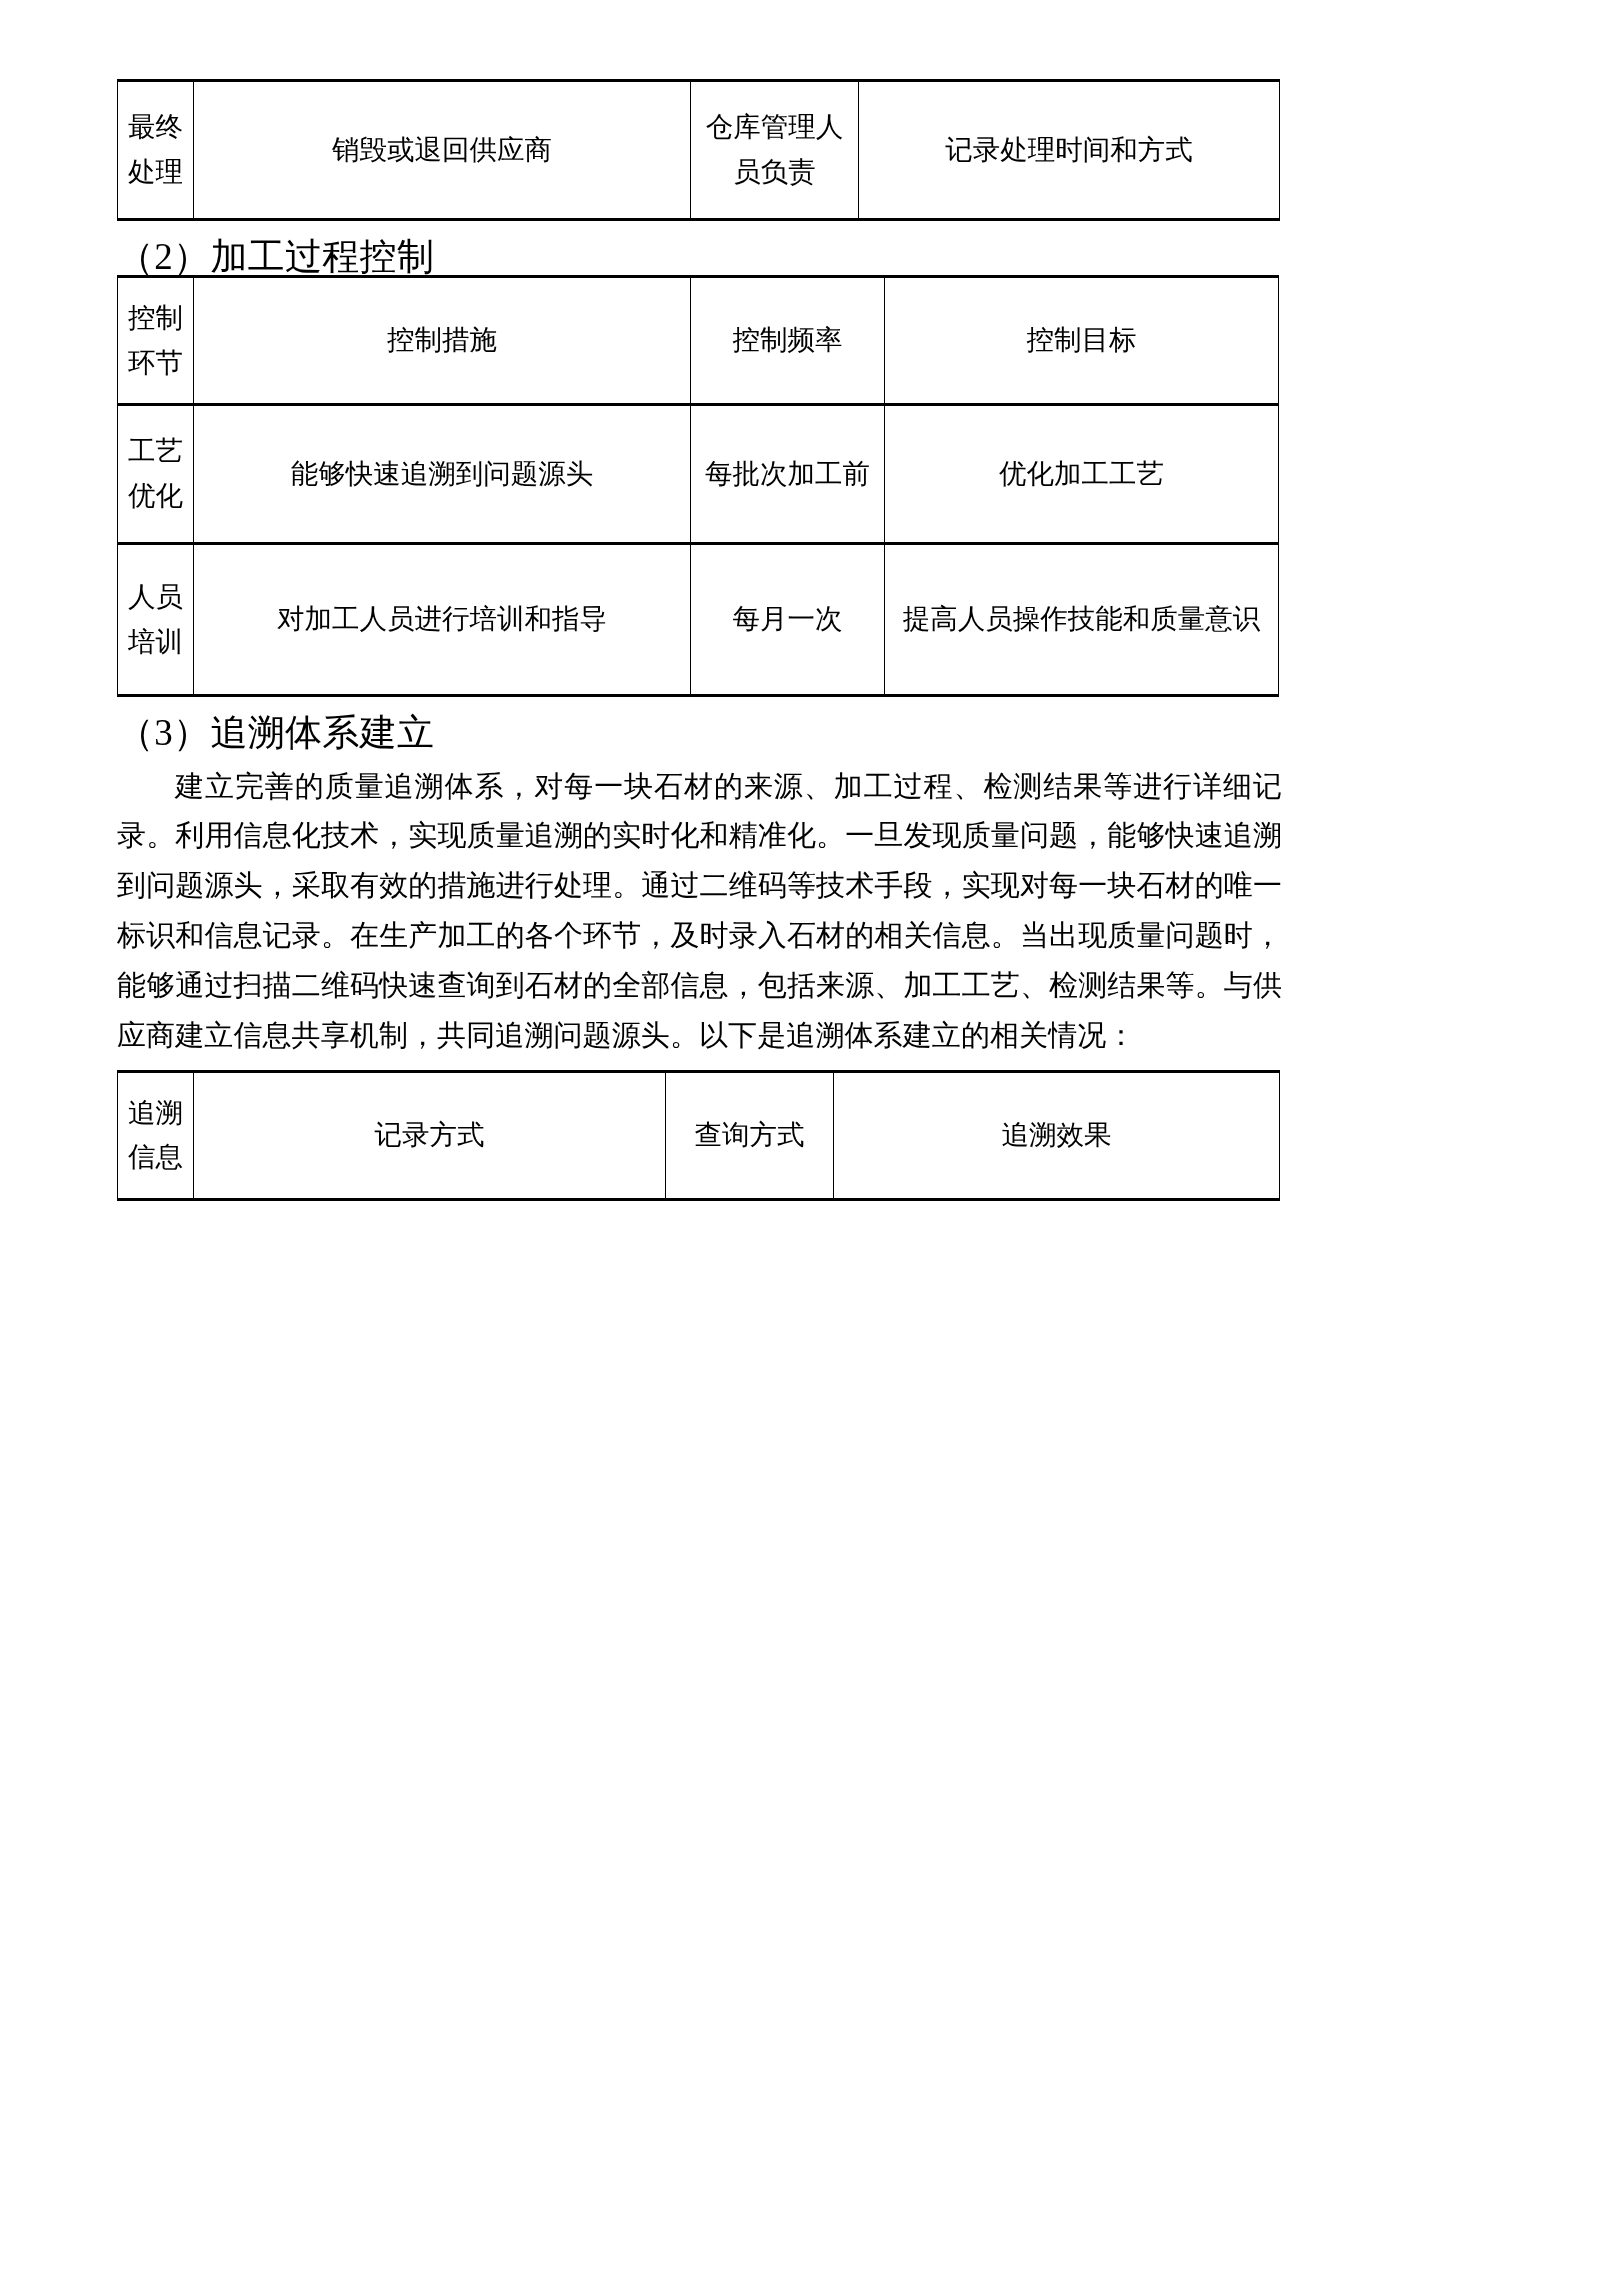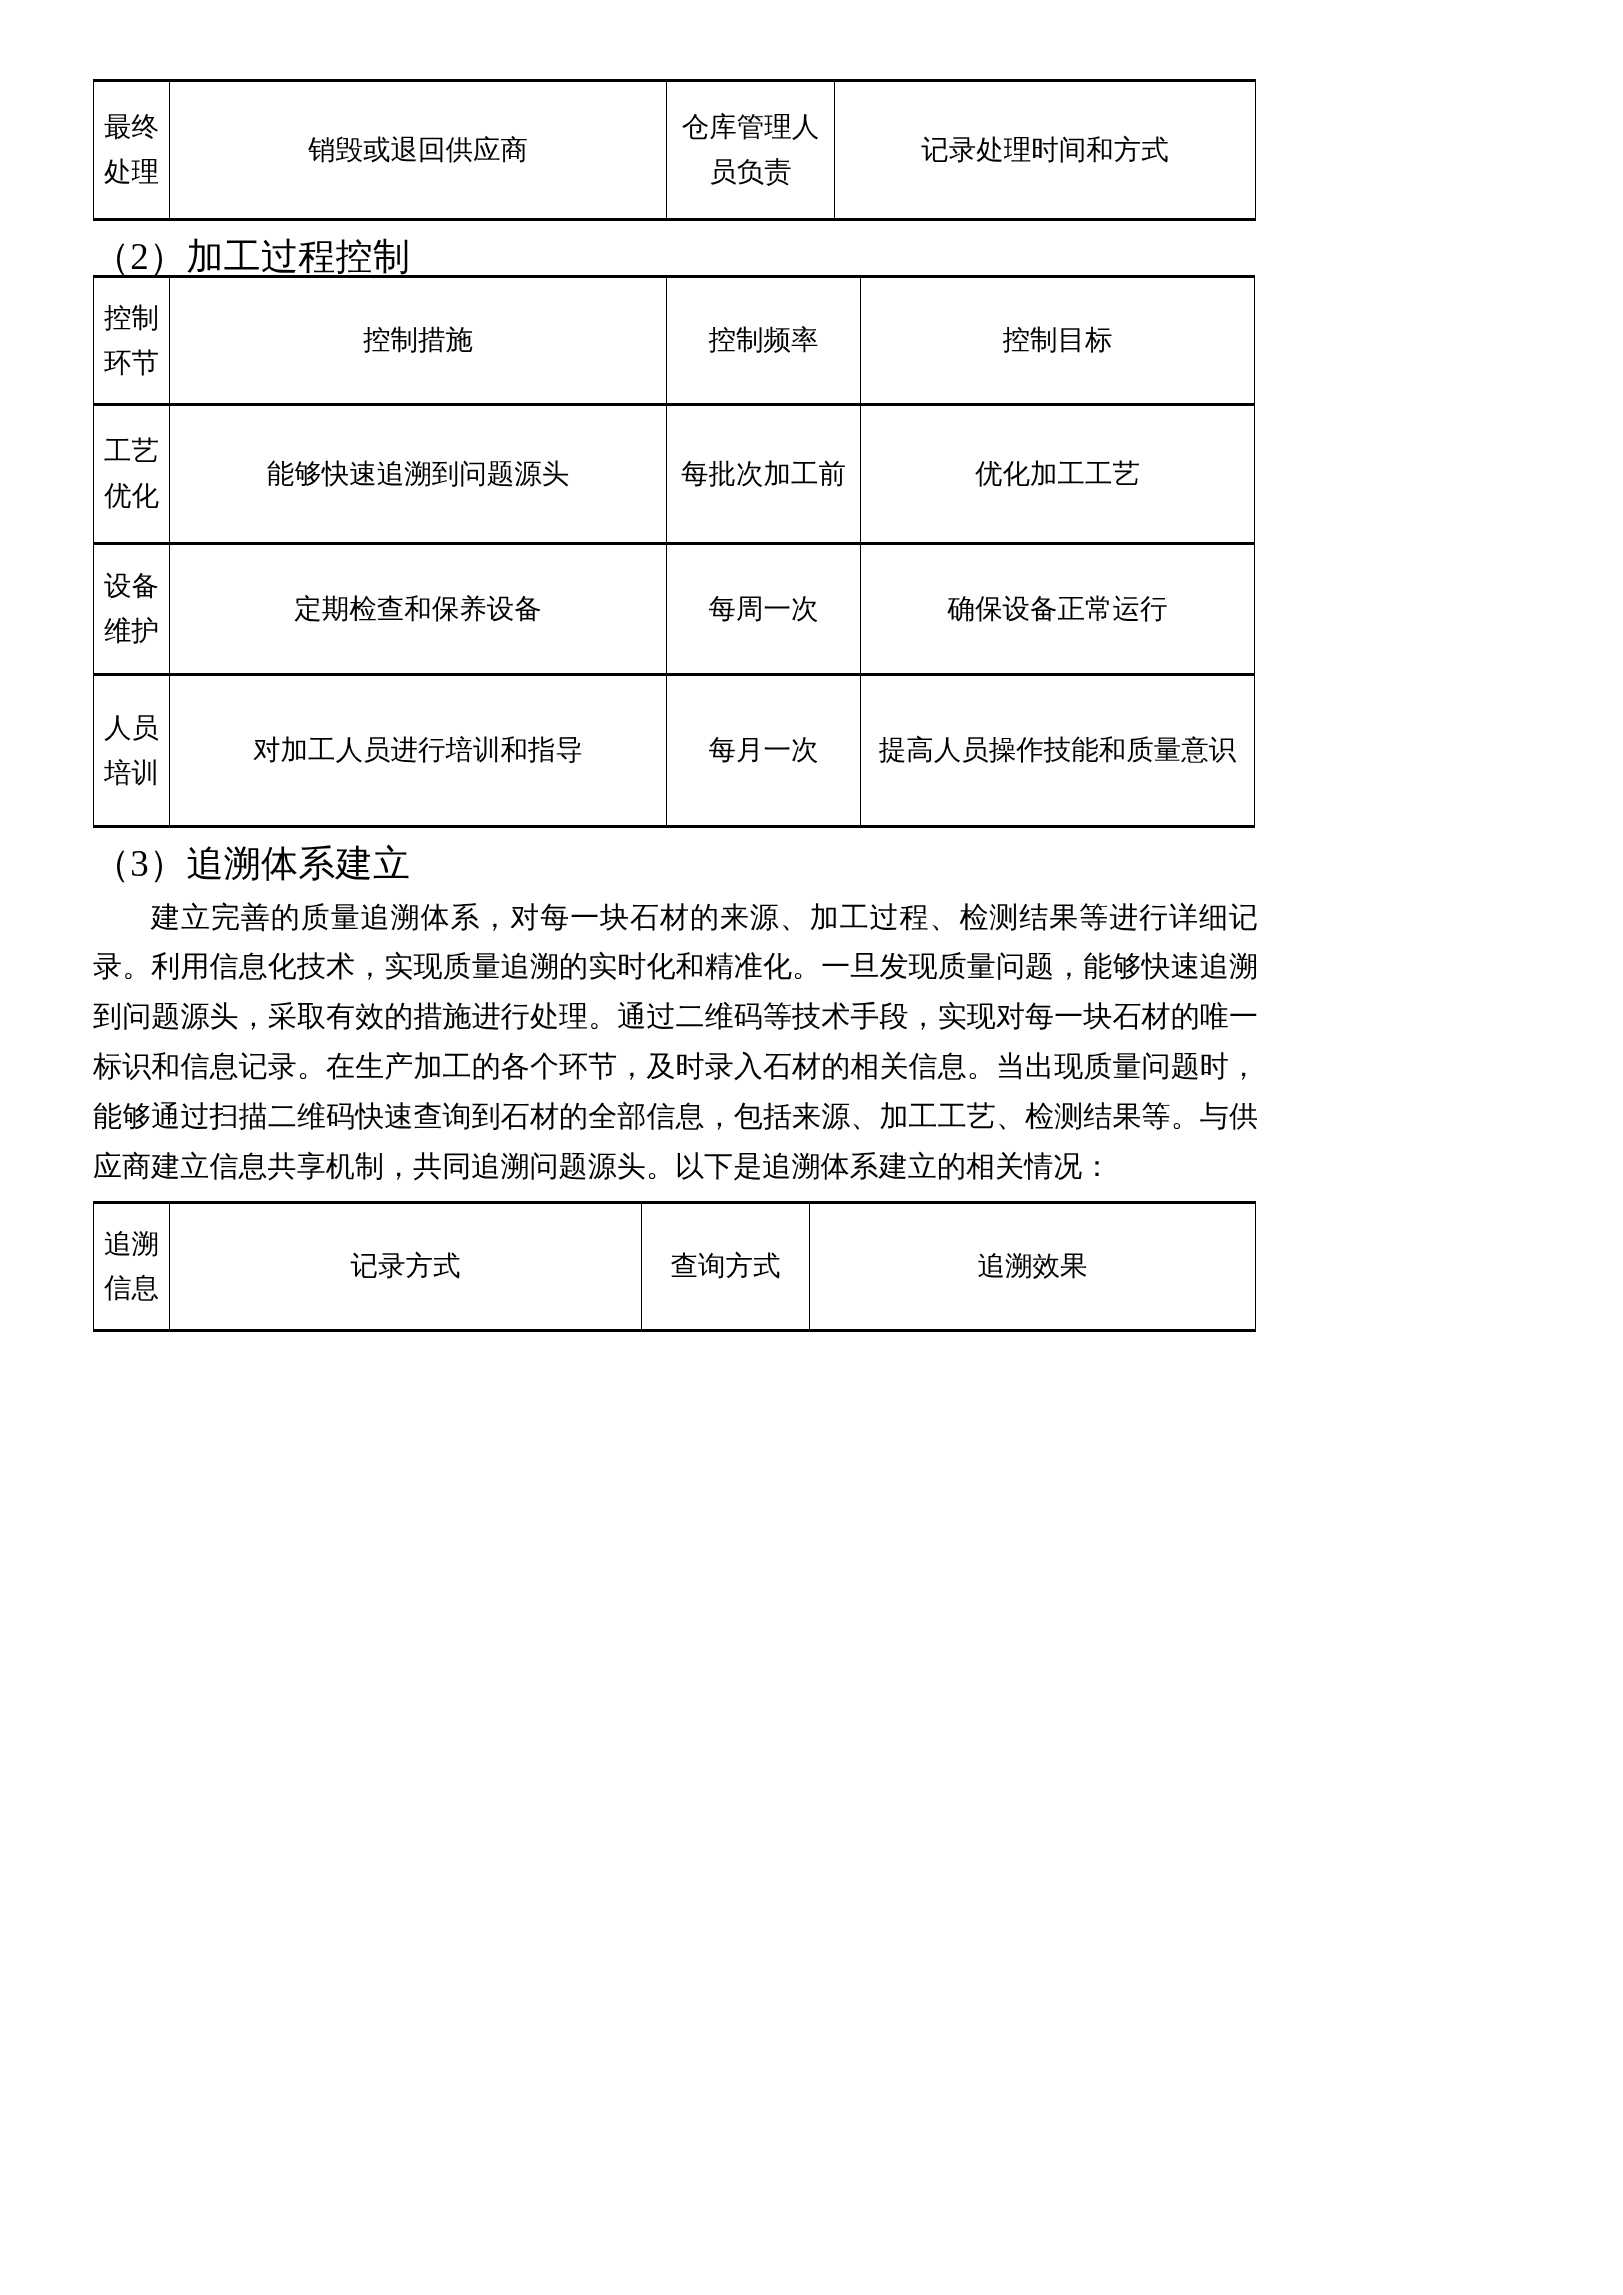--- a/index.html
+++ b/index.html
@@ -11,21 +11,21 @@
   body {
     font-family: "Liberation Serif", "DejaVu Serif", serif;
     color: #000000;
   }
   .page {
     position: relative;
     width: 1623px;
     height: 2295px;
     background: #ffffff;
     box-sizing: border-box;
-    padding: 79px 216px 0 93px;
+    padding: 79px 216px 0 117px;
     overflow: hidden;
   }
   .content {
     width: 1165px;
   }
 
   
   table.doc-table {
     border-collapse: collapse;
     width: 1161px;
@@ -129,26 +129,20 @@
           <td>控制措施</td>
           <td>控制频率</td>
           <td>控制目标</td>
         </tr>
         <tr class="r-tall band-row">
           <td>工艺优化</td>
           <td>能够快速追溯到问题源头</td>
           <td>每批次加工前</td>
           <td>优化加工工艺</td>
         </tr>
-        <tr class="r-mid band-row">
-          <td>设备维护</td>
-          <td>定期检查和保养设备</td>
-          <td>每周一次</td>
-          <td>确保设备正常运行</td>
-        </tr>
         <tr class="r-big band-row">
           <td>人员培训</td>
           <td>对加工人员进行培训和指导</td>
           <td>每月一次</td>
           <td>提高人员操作技能和质量意识</td>
         </tr>
       </tbody>
     </table>
 
     <div class="heading">（3）追溯体系建立</div>

